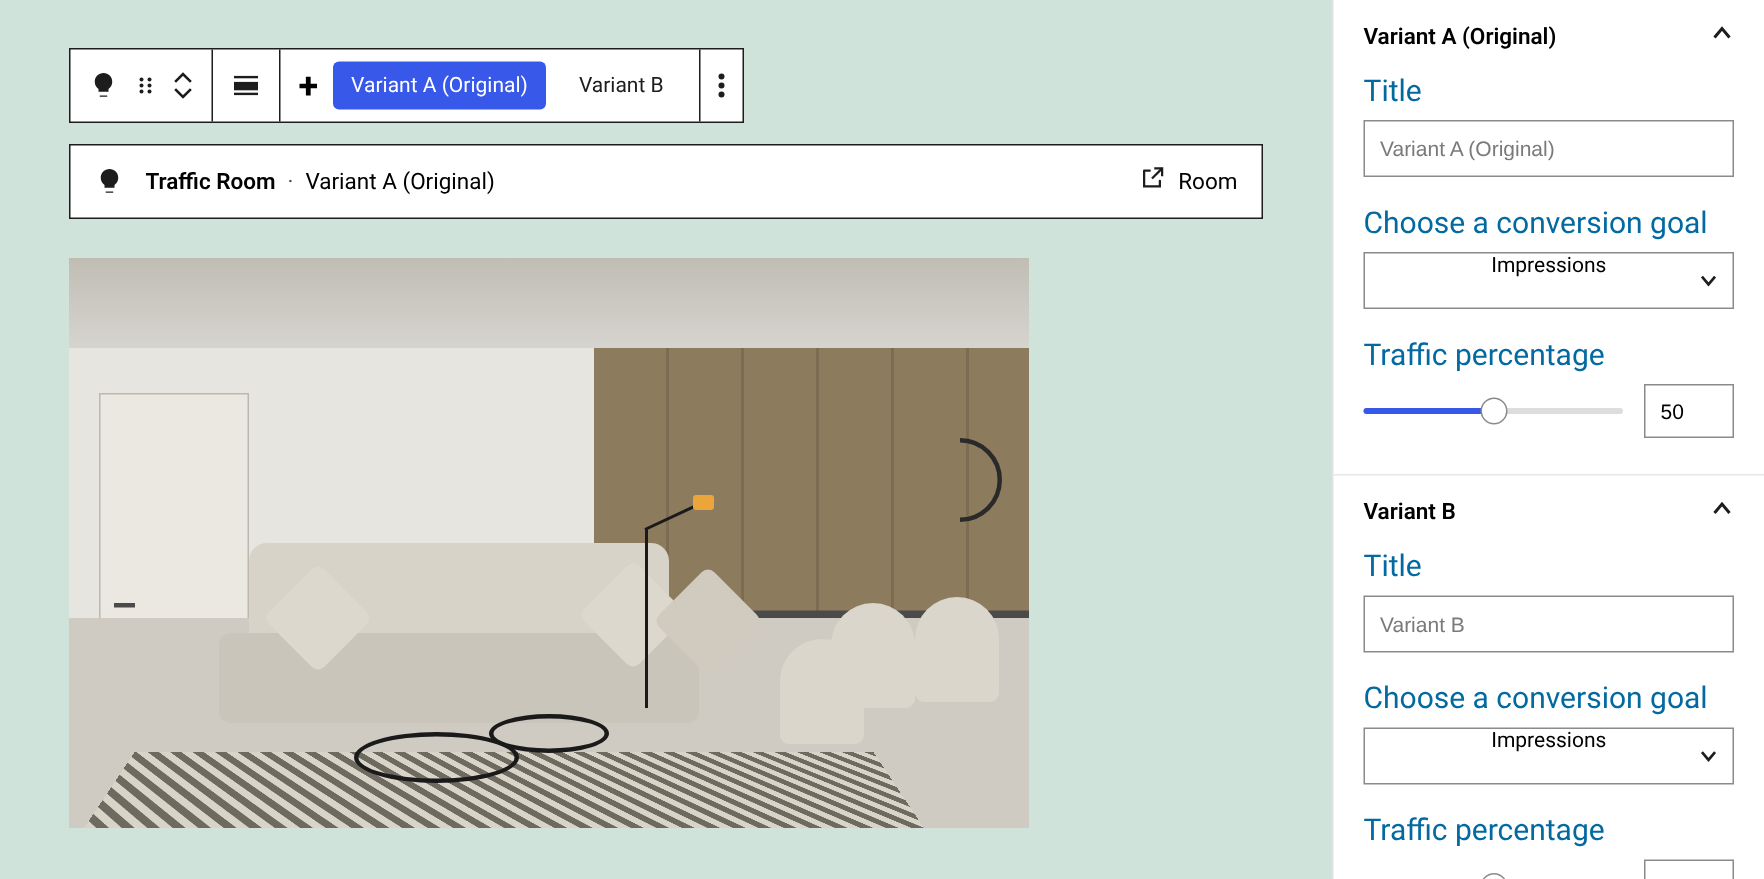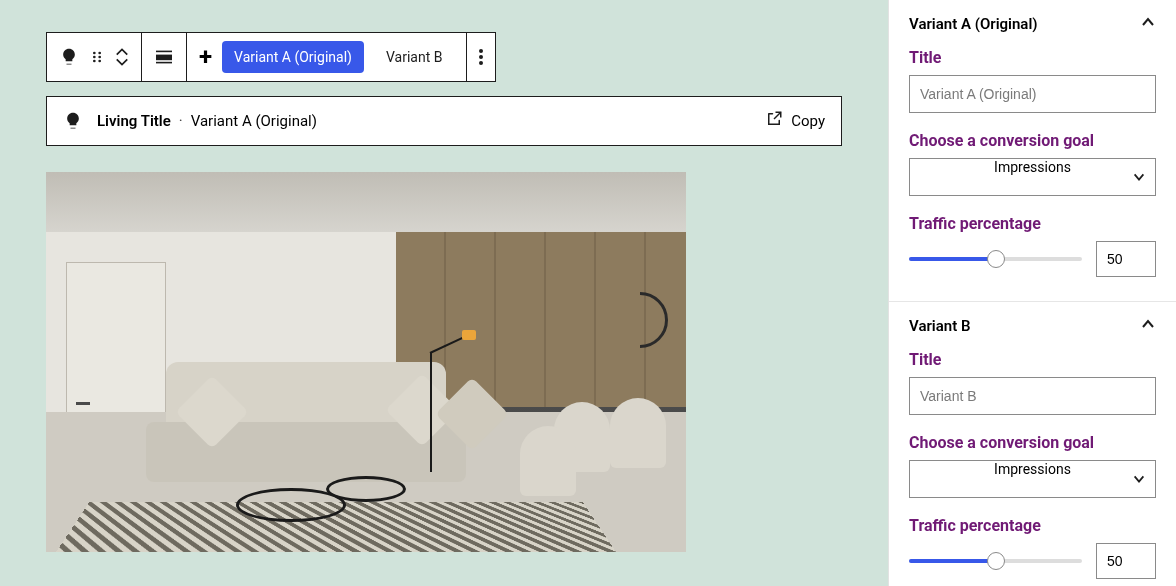--- a/index.html
+++ b/index.html
@@ -122,21 +122,21 @@
       width: 288px;
       background:#fff;
       border-left:1px solid #e2e2e2;
       overflow:hidden;
       display:flex;
       flex-direction:column;
     }
     .panel { border-bottom:1px solid #e6e6e6; padding: 14px 20px 24px; }
     .panel-header { display:flex; align-items:center; justify-content:space-between; font-weight:600; font-size:15px; margin-bottom:14px; cursor:pointer; }
     .panel-header svg { width:16px; height:16px; }
-    .field-label { font-size:16px; color:#701a75; margin-bottom:8px;font-weight:bold; }
+    .field-label { font-size:20px; color:#0369a1; margin-bottom:8px; }
     .text-input {
       width:100%; height:38px; border:1px solid #8a8a8a; padding:0 10px;
       font-size:14px; color:#1d1d1d; background:#fff;
     }
     .text-input::placeholder { color:#7a7a7a; }
     .select-wrap { position:relative;text-align:center; }
     .select-input {
       width:100%; height:38px; border:1px solid #8a8a8a; padding:0 10px;
       font-size:14px; background:#fff; appearance:none; cursor:pointer;
     }
@@ -206,34 +206,34 @@
     </div>
   </div>
 
   <div class="breadcrumb-bar">
     <span class="ib">
       <svg class="bulb-svg" viewBox="0 0 24 24" fill="currentColor">
           <path d="M9 21h6v-1H9v1zm3-19C8 2 5 5 5 9c0 2.4 1.2 4.5 3 5.7V17h8v-2.3c1.8-1.2 3-3.3 3-5.7 0-4-3-7-7-7z"></path>
         </svg>
     </span>
     <span class="breadcrumb-text">
-      <span class="bc-strong">Living Title</span>
+      <span class="bc-strong">Traffic Room</span>
       <span class="bc-dot">·</span>
       <span>Variant A (Original)</span>
     </span>
     <span class="spacer"></span>
     <span class="copy-btn">
       <span>
         <svg width="18" height="18" viewBox="0 0 24 24" fill="none" stroke="#1d1d1d" stroke-width="2">
             <path d="M14 3h7v7"></path>
             <path d="M21 3l-9 9"></path>
             <path d="M5 5h5M5 5v14h14v-5" stroke-linecap="round"></path>
           </svg>
       </span>
-      <span>Copy</span>
+      <span>Room</span>
     </span>
   </div>
 
   <div class="preview-image">
     <div class="room-ceiling"></div>
     <div class="room-wall-left"></div>
     <div class="room-door"></div>
     <div class="room-door-handle"></div>
     <div class="room-wall-wood"></div>
     <div class="circle-art"></div>

